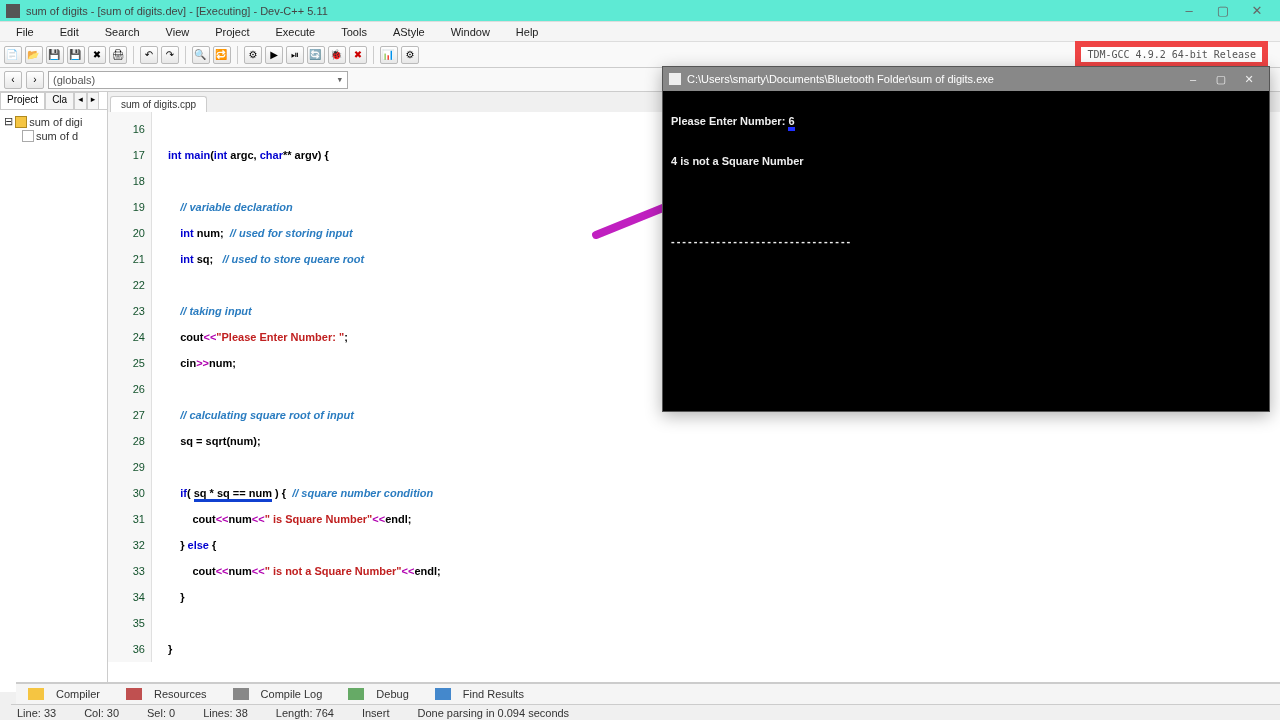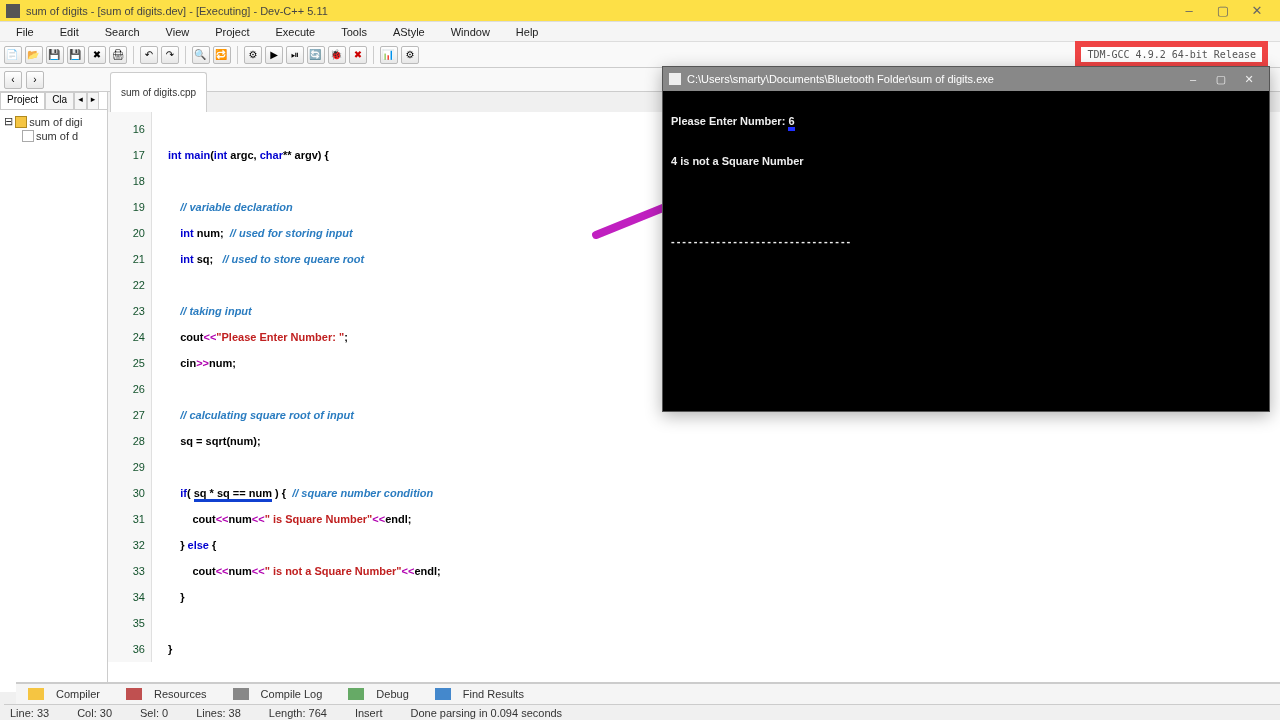--- a/index.html
+++ b/index.html
@@ -1,17 +1,17 @@
 <!DOCTYPE html>
 <html><head>
 <meta charset="utf-8">
 <style>
 * { margin:0; padding:0; box-sizing:border-box; font-family:"Segoe UI",Tahoma,sans-serif; font-size:11px; }
 body { background:#f0f0f0; width:1280px; height:720px; overflow:hidden; position:relative; }
-.titlebar { height:22px; background:#fde047; display:flex; align-items:center; padding:0 6px; color:#444; border-bottom:1px solid #ddd; }
+.titlebar { height:22px; background:#5eead4; display:flex; align-items:center; padding:0 6px; color:#444; border-bottom:1px solid #ddd; }
 .titlebar .icon { width:14px; height:14px; background:#555; margin-right:6px; }
 .titlebar .spacer { flex:1; }
 .titlebar .winbtn { width:34px; text-align:center; color:#666; font-size:13px; }
 .menubar { height:20px; background:#f5f5f5; display:flex; align-items:center; padding:0 4px; gap:2px; border-bottom:1px solid #ddd; }
 .menubar span { padding:2px 6px; color:#222; }
 .toolbar { height:26px; background:#f9f9f9; display:flex; align-items:center; padding:2px 4px; gap:3px; border-bottom:1px solid #ccc; }
 .tbtn { width:18px; height:18px; border:1px solid #bbb; background:linear-gradient(#fff,#e8e8e8); border-radius:2px; display:flex; align-items:center; justify-content:center; font-size:10px; }
 .tsep { width:1px; height:18px; background:#ccc; margin:0 3px; }
 .compiler-bar { height:24px; background:#f9f9f9; display:flex; align-items:center; padding:2px 4px; gap:4px; border-bottom:1px solid #ccc; }
 .globals-sel { width:300px; height:18px; border:1px solid #aaa; background:#fff; display:flex; align-items:center; padding:0 4px; color:#555; font-family:monospace; font-size:11px; }
@@ -20,39 +20,39 @@
 .sidecol { position:absolute; top:92px; left:0; width:108px; bottom:28px; background:#fff; border-right:1px solid #ccc; }
 .sidetabs { display:flex; height:18px; border-bottom:1px solid #ccc; }
 .sidetabs span { padding:1px 6px; border:1px solid #ccc; border-bottom:none; background:#f5f5f5; font-size:10px; }
 .sidetabs span.active { background:#fff; }
 .sidetabs .nav { font-size:9px; padding:1px 3px; }
 .tree { padding:4px; font-size:10px; }
 .tree-item { display:flex; align-items:center; gap:2px; padding:1px 0; color:#333; }
 .tree-item .ticon { width:12px; height:12px; display:inline-block; }
 .editor-area { position:absolute; top:92px; left:108px; right:0; bottom:28px; background:#fff; display:flex; flex-direction:column; }
 .tabstrip { height:20px; display:flex; align-items:end; padding-left:2px; background:#f0f0f0; }
-.filetab { background:#fff; border:1px solid #ccc; border-bottom:none; padding:14px 10px; font-size:10px; color:#333; border-radius:3px 3px 0 0; }
+.filetab { background:#fff; border:1px solid #ccc; border-bottom:none; padding:2px 10px; font-size:10px; color:#333; border-radius:3px 3px 0 0; }
 .code { flex:1; position:relative; font-family:Consolas,"Courier New",monospace; font-size:18px; font-weight:bold; line-height:26px; overflow:hidden; }
 .gutter { position:absolute; left:0; top:0; width:44px; background:#f7f7f7; border-right:1px solid #e0e0e0; text-align:right; color:#14532d; padding:4px 6px 0 0; font-weight:normal; font-size:16px; }
 .lines { position:absolute; left:60px; right:0; top:4px; white-space:pre; }
 .kw { color:#0000d0; }
 .cm { color:#2a7cc0; font-style:italic; }
 .str { color:#c02020; }
 .op { color:#b000b0; }
 .hl-line { position:absolute; left:60px; right:6px; height:26px; background:#d6e9f8; z-index:-1; }
 .box-green { position:absolute; border:2px solid #6ba84f; background:rgba(200,230,180,.25); z-index:-2; }
 .box-blue  { position:absolute; border:2px solid #3c78c0; background:rgba(200,220,245,.25); z-index:-2; }
 .box-pink  { position:absolute; border:2px solid #d060d0; background:rgba(250,210,250,.25); z-index:-2; }
 .underline-blue { border-bottom:3px solid #1040d0; }
 .arrow { position:absolute; width:120px; height:8px; background:#c020c0; transform:rotate(-22deg); border-radius:4px; }
 .arrow::after { content:""; position:absolute; right:-6px; top:-8px; border:12px solid transparent; border-left-color:#c020c0; }
 .bottom-tabs { position:absolute; left:0; right:0; bottom:16px; height:22px; background:#f5f5f5; border-top:2px solid #ccc; display:flex; align-items:center; padding:0 4px; gap:2px;margin-left:16px; }
 .bottom-tabs span { padding:2px 8px; display:flex; align-items:center; gap:4px; color:#333; }
 .bottom-tabs .ticon { width:12px; height:12px; display:inline-block; }
-.status { position:absolute; left:4px; right:0; bottom:0; height:16px; background:#f0f0f0; border-top:1px solid #ccc; display:flex; align-items:center; padding:0 6px; gap:28px; font-size:10px; color:#333; }
+.status { position:absolute; left:11px; right:0; bottom:0; height:16px; background:#f0f0f0; border-top:1px solid #ccc; display:flex; align-items:center; padding:0 6px; gap:28px; font-size:10px; color:#333; }
 
 .console { position:absolute; top:66px; left:662px; width:608px; height:346px; background:#000; border:1px solid #555; box-shadow:0 4px 16px rgba(0,0,0,.3); z-index:50; }
 .console-title { height:24px; background:#888; color:#fff; display:flex; align-items:center; padding:0 6px; font-size:11px; }
 .console-title .cicon { width:12px;height:12px;background:#eee;margin-right:6px; }
 .console-title .spacer { flex:1; }
 .console-title .cbtn { width:28px; text-align:center; color:#eee; }
 .console-body { padding:10px 8px; font-family:Consolas,"Courier New",monospace; font-size:26px; font-weight:bold; color:#eee; line-height:40px; }
 .console-body .cursor-u { border-bottom:4px solid #2030ff; }
 </style>
 </head>
@@ -102,20 +102,23 @@
   <span class="tbtn" style="color:#c00">✖</span>
   <span class="tsep"></span>
   <span class="tbtn">📊</span>
   <span class="tbtn">⚙</span>
   <span class="compiler-sel">TDM-GCC 4.9.2 64-bit Release</span>
 </div>
 
 <div class="compiler-bar">
   <span class="tbtn">‹</span>
   <span class="tbtn">›</span>
+  <div class="globals-sel">
+      <span>(globals)</span>
+    </div>
 </div>
 
 <div class="sidecol">
   <div class="sidetabs">
     <span class="active">Project</span>
     <span>Cla</span>
     <span class="nav">◂</span>
     <span class="nav">▸</span>
   </div>
   <div class="tree">

